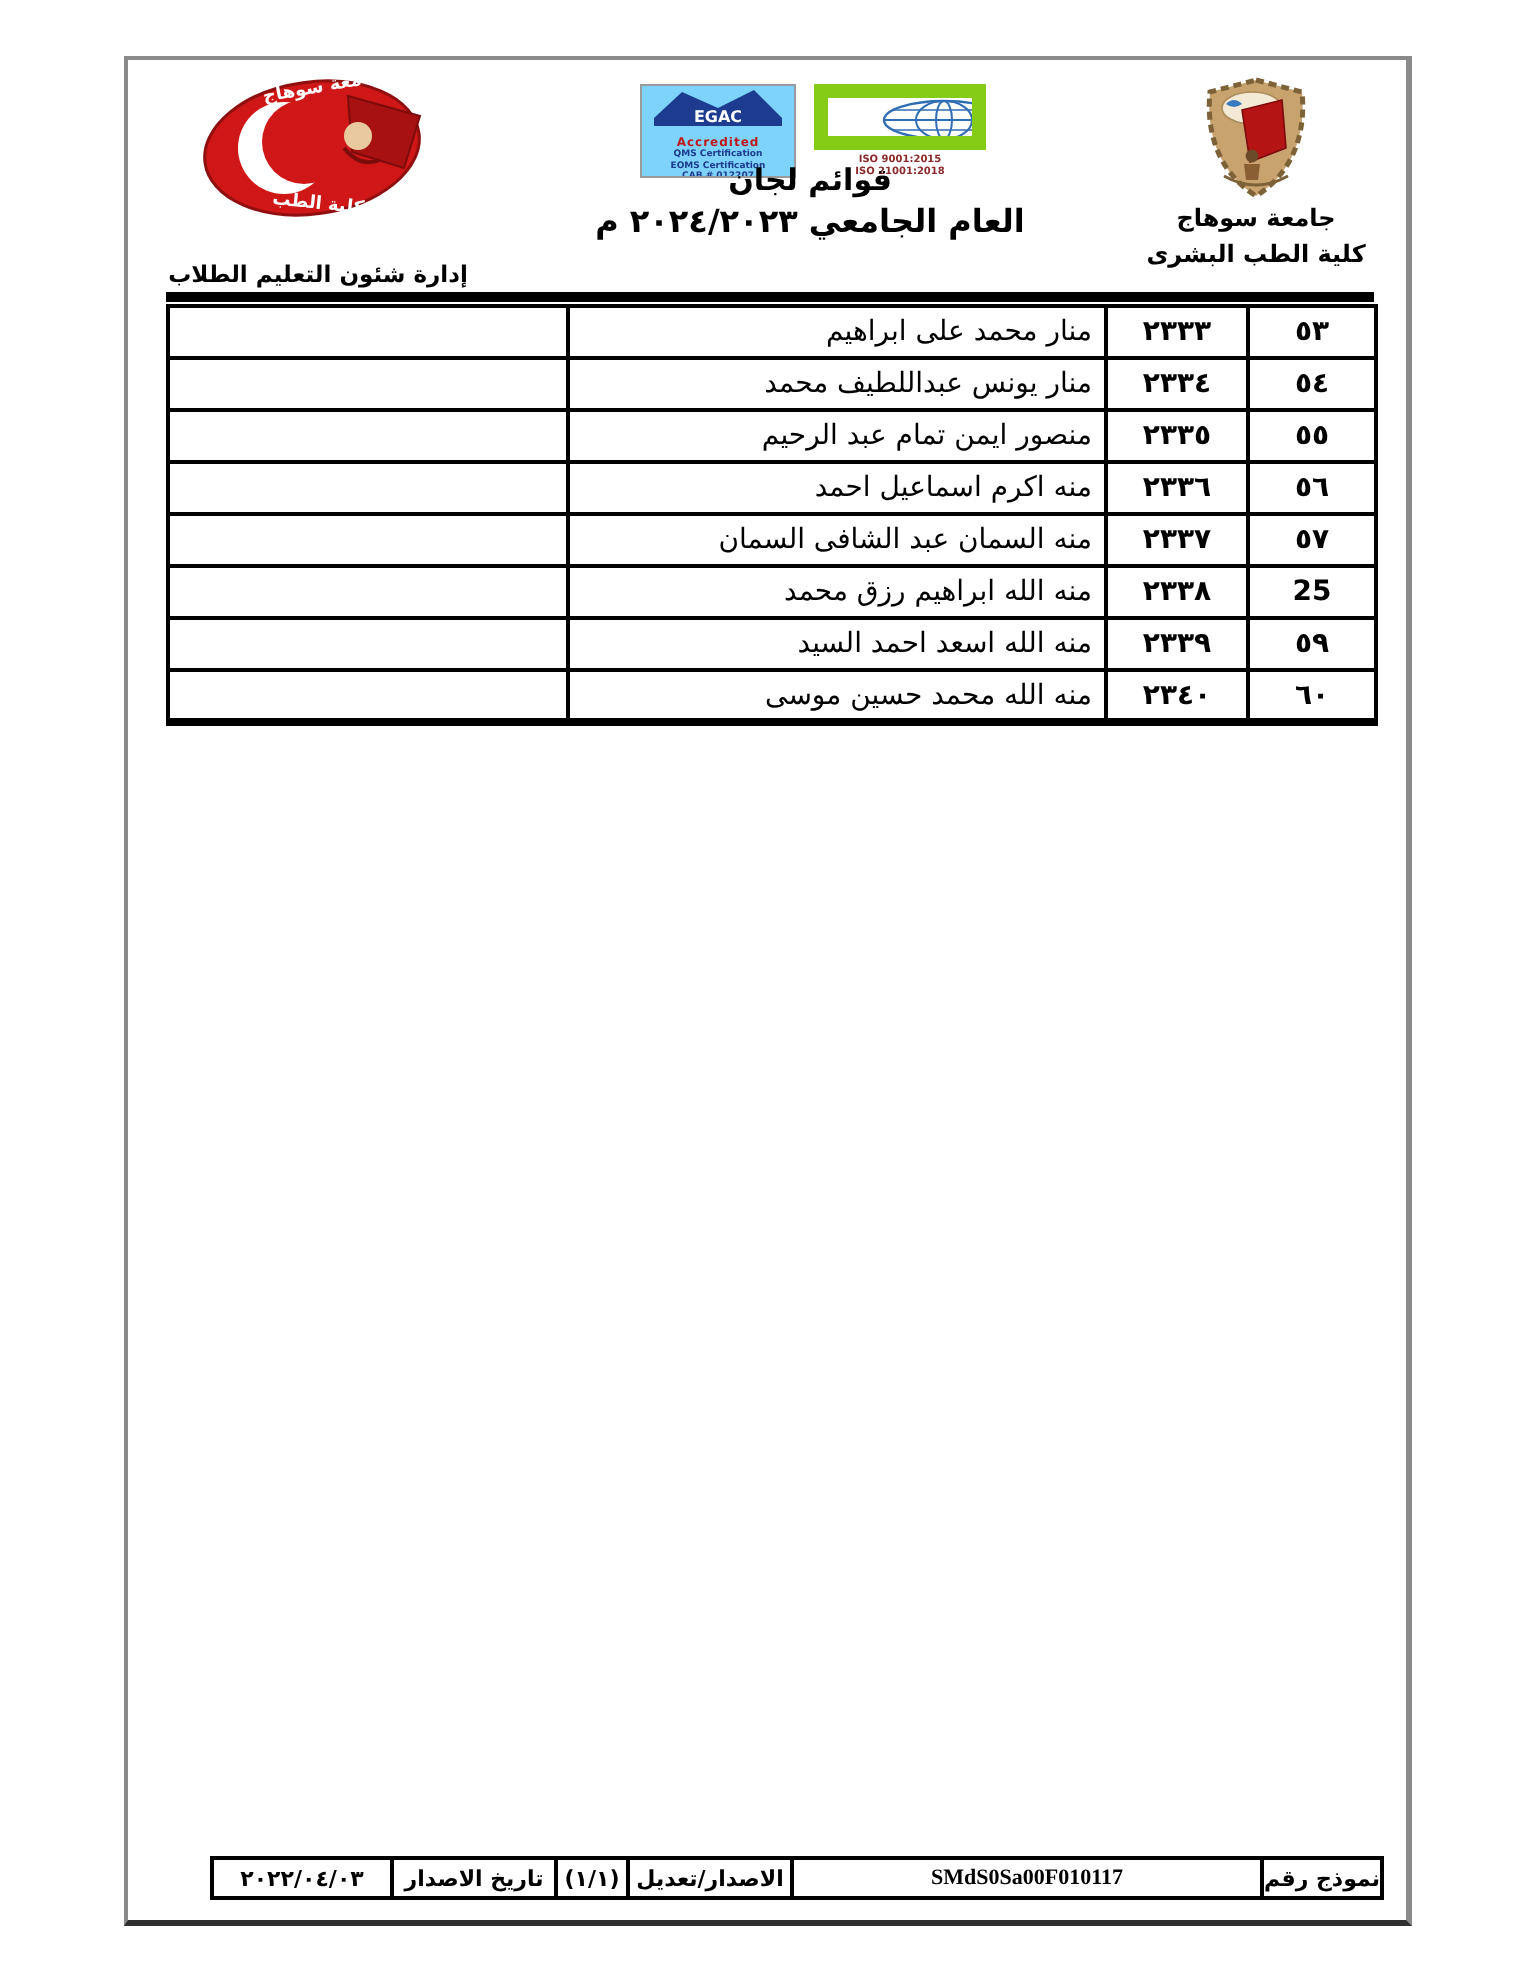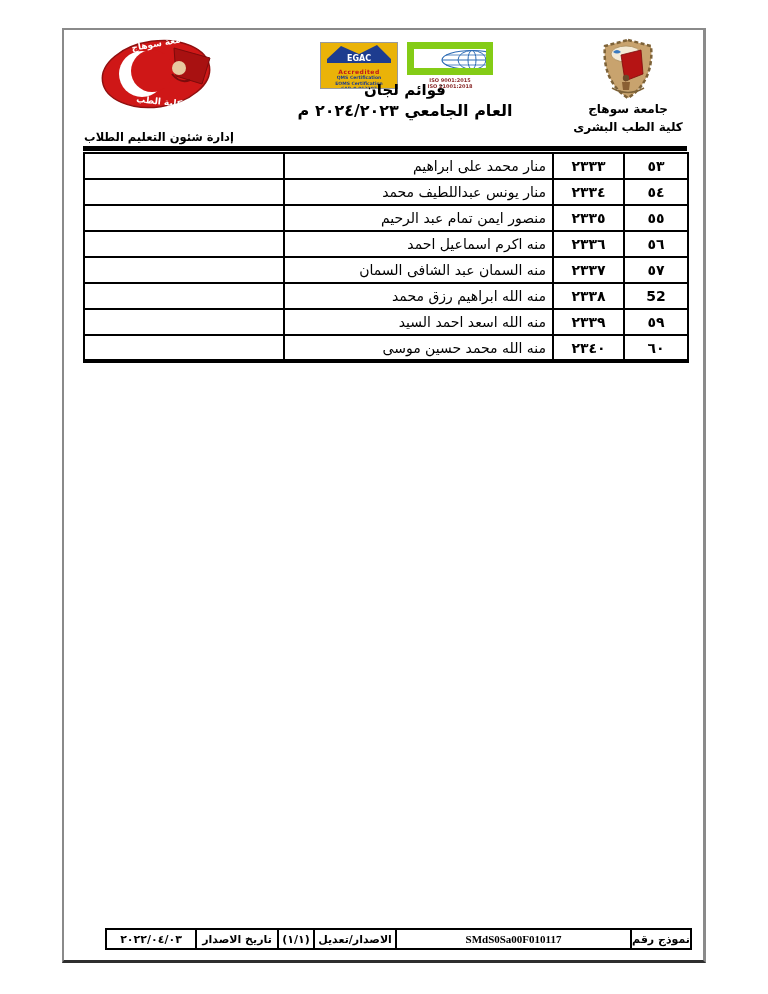--- a/index.html
+++ b/index.html
@@ -9,21 +9,21 @@
   .frame { position: absolute; left: 62px; top: 28px; width: 644px; height: 935px;
            border: 2px solid #8a8a8a; border-right-width: 3px; border-bottom: 3px solid #2f2f2f; }
 
   
   .crest-left { position: absolute; left: 96px; top: 34px; width: 132px; height: 78px; }
   .caption-left { position: absolute; left: 80px; top: 112px; width: 158px; text-align: center;
                   font-size: 11.5px; font-weight: bold; direction: rtl; margin-top: 18px; }
 
   
   .egac-box { position: absolute; left: 320px; top: 42px; width: 78px; height: 47px;
-              border: 1px solid #9a9a9a; text-align: center; overflow: hidden; background:#eab308; }
+              border: 1px solid #9a9a9a; text-align: center; overflow: hidden; background:#7dd3fc; }
   .egac-acc { font-size: 6px; font-weight: bold; color: #c01818; line-height: 6px; letter-spacing: .5px; }
   .egac-lines { font-size: 4.5px; font-weight: bold; color: #1d3c8f; line-height: 5.5px; }
   .aja-box { position: absolute; left: 407px; top: 42px; width: 86px; height: 33px;
              border: 7px solid #84cc16; text-align: center; overflow: hidden; background:#fff;padding-left:16px; }
   .aja-name { font-size: 8px; font-weight: bold; color: #1d3c8f; letter-spacing: 5px; line-height: 8px; }
   .aja-lines { position: absolute; left: 407px; top: 77px; width: 86px; text-align: center;
                font-size: 5px; font-weight: bold; color: #8a2a2a; line-height: 6px; }
 
   .titles { position: absolute; left: 248px; top: 80px; width: 314px; text-align: center; direction: rtl; }
   .titles .t1 { font-size: 15px; font-weight: bold; line-height: 20px; }
@@ -151,21 +151,21 @@
       <td class="c-name">منه اكرم اسماعيل احمد</td>
       <td class="c-blank"></td>
     </tr>
     <tr>
       <td class="c-serial">٥٧</td>
       <td class="c-id">٢٣٣٧</td>
       <td class="c-name">منه السمان عبد الشافى السمان</td>
       <td class="c-blank"></td>
     </tr>
     <tr>
-      <td class="c-serial">52</td>
+      <td class="c-serial">25</td>
       <td class="c-id">٢٣٣٨</td>
       <td class="c-name">منه الله ابراهيم رزق محمد</td>
       <td class="c-blank"></td>
     </tr>
     <tr>
       <td class="c-serial">٥٩</td>
       <td class="c-id">٢٣٣٩</td>
       <td class="c-name">منه الله اسعد احمد السيد</td>
       <td class="c-blank"></td>
     </tr>

